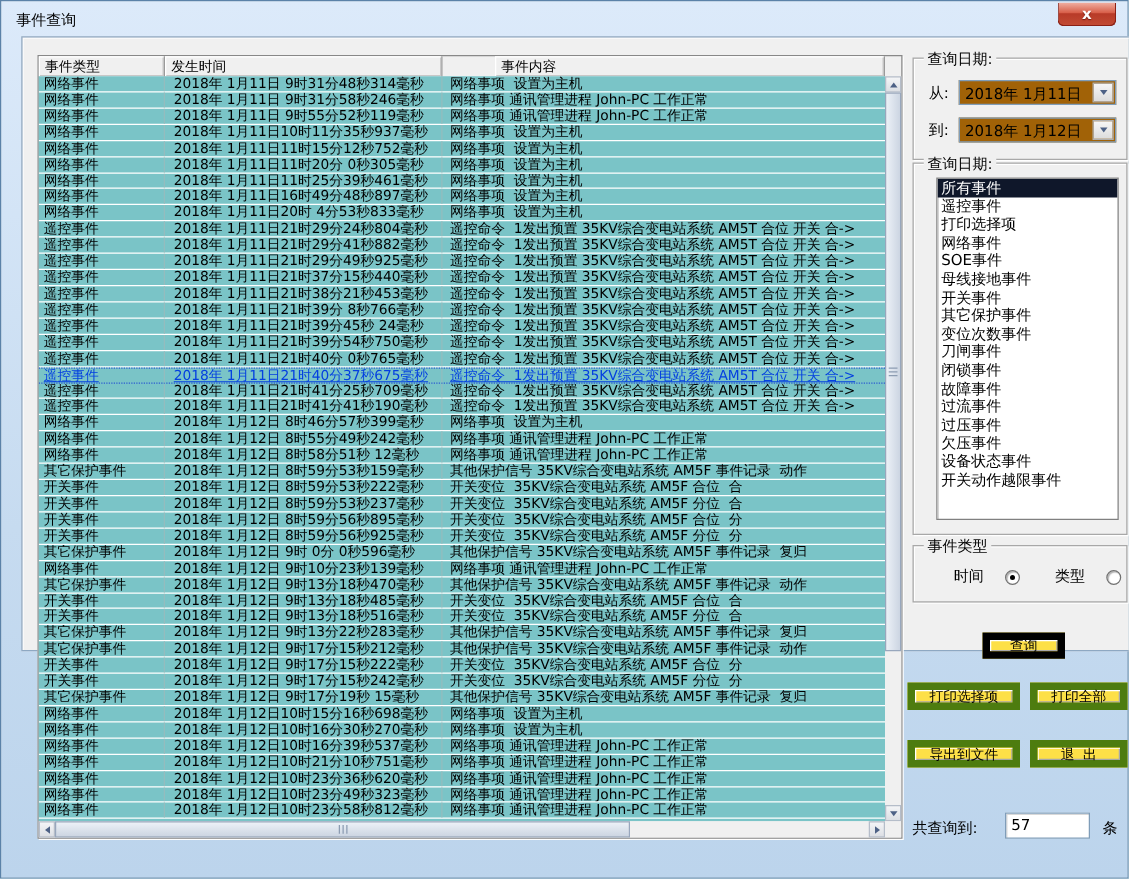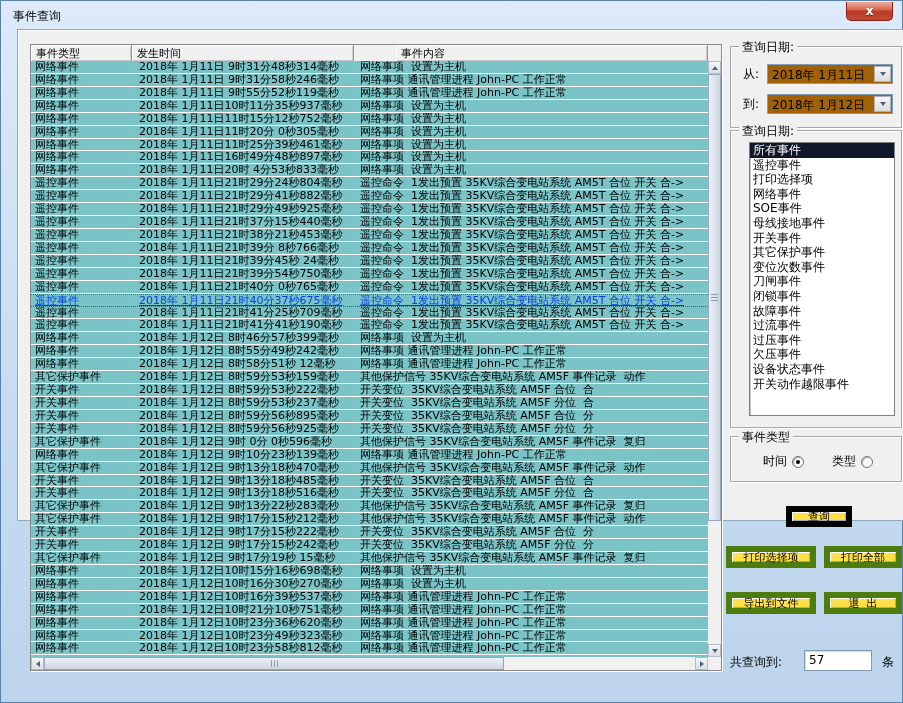--- a/index.html
+++ b/index.html
@@ -81,21 +81,21 @@
                  display:flex; align-items:center; justify-content:center; cursor:pointer; }
 
   .listbox { position:absolute; left:18px; top:11px; width:146px; height:274px;
              background:#fff; border:1px solid #808080;
              box-shadow:inset 1px 1px 0 #c8c8c8; overflow:hidden; }
   .list-item { height:14.6px; line-height:14.5px; padding-left:3px; font-size:12px;
                white-space:pre; cursor:default; }
   .list-item.sel { background:#0f172a; color:#fff; }
 
   .radio-row { position:absolute; top:16px; left:0; right:0; display:flex; }
-  .radio-opt { display:flex; align-items:center; gap:5px; cursor:pointer; }
+  .radio-opt { display:flex; align-items:center; gap:17px; cursor:pointer; }
   .radio-opt.o1 { margin-left:32px; } .radio-opt.o2 { margin-left:28px; }
   .rdot { width:12px; height:12px; border-radius:50%; background:#fff;
           border:1px solid #707070; box-shadow:inset 1px 1px 1px #b0b0b0; position:relative; }
   .rdot.on::after { content:""; position:absolute; left:3px; top:3px; width:4px; height:4px;
                     border-radius:50%; background:#000; }
 
   .btn { position:absolute; background:#fde047; border:6px solid #4d7c0f;
          box-shadow:inset 1px 1px 0 #fff, inset -1px -1px 0 #a8a8a8;
          font-size:11px; display:flex; align-items:center; justify-content:center;
          white-space:pre; cursor:pointer; }

